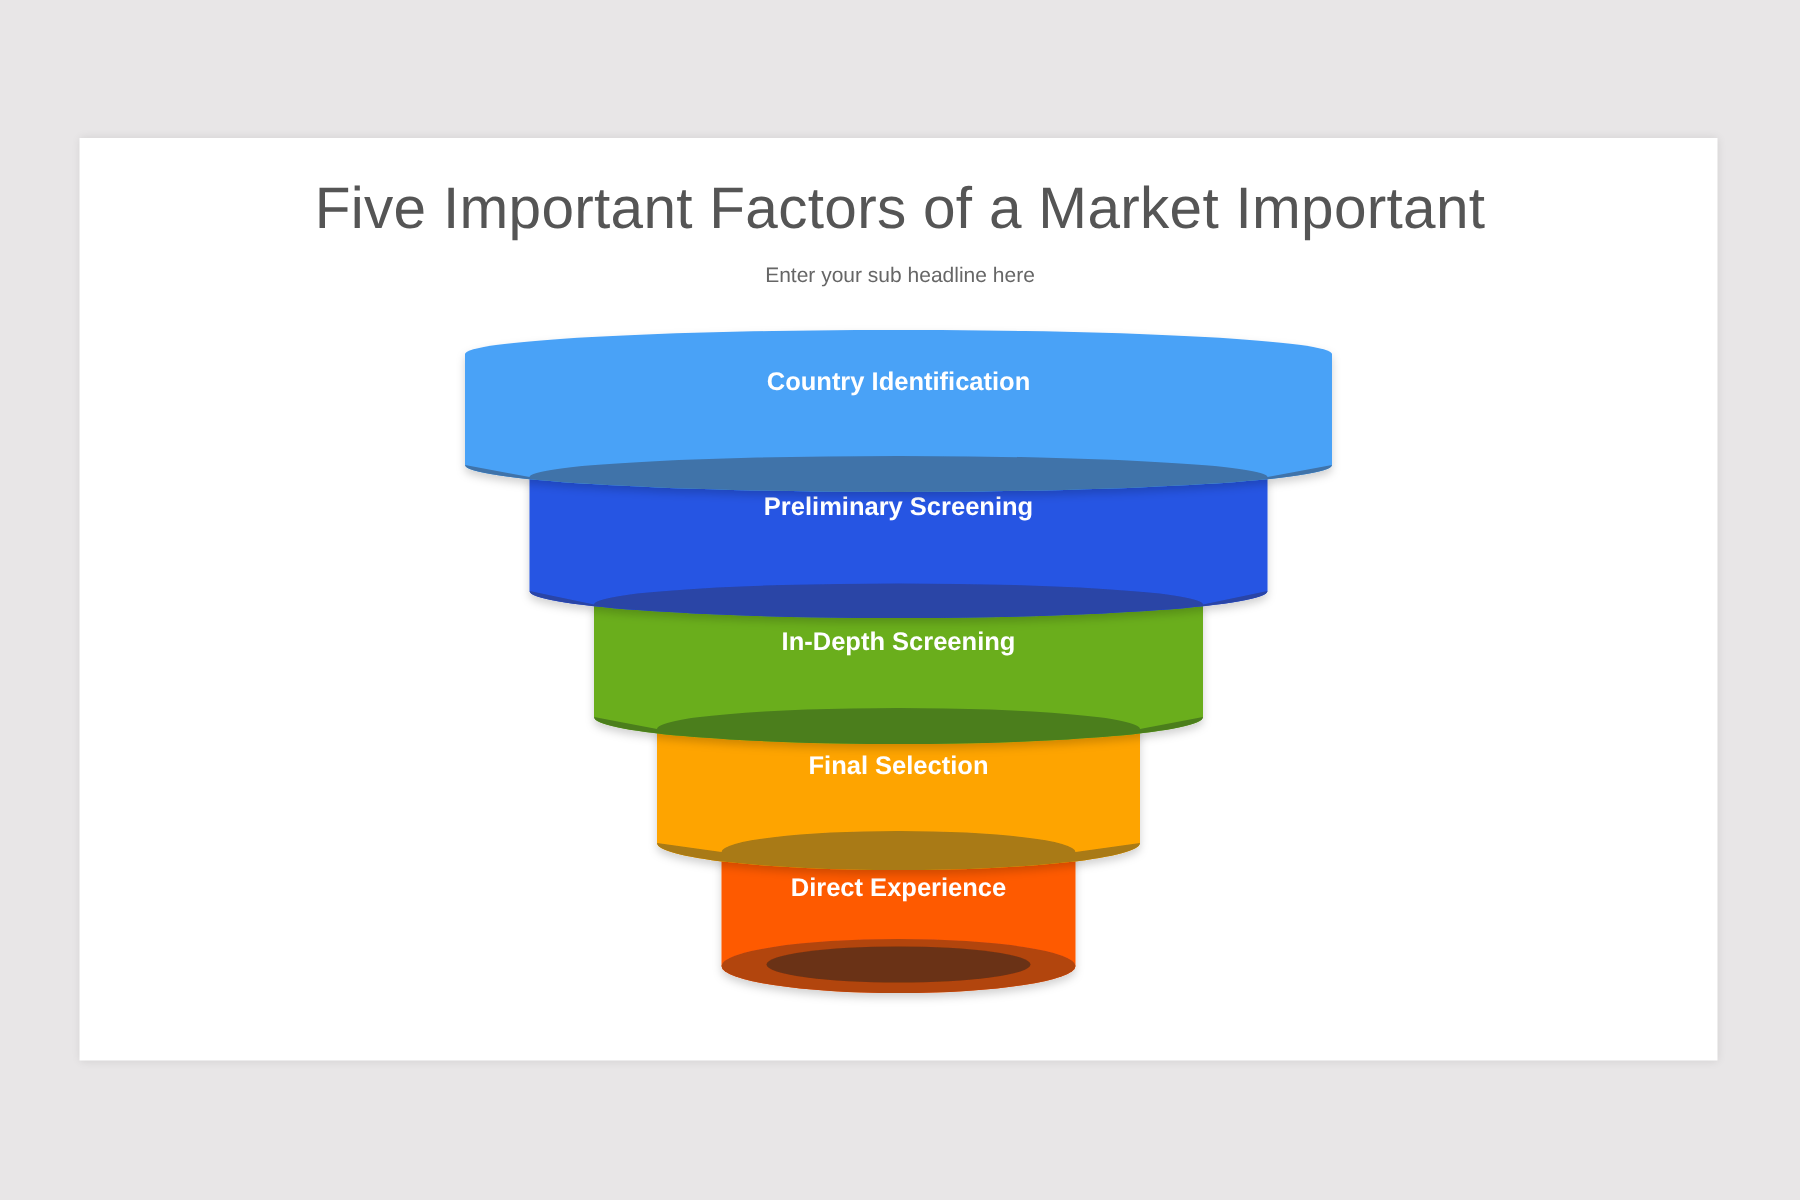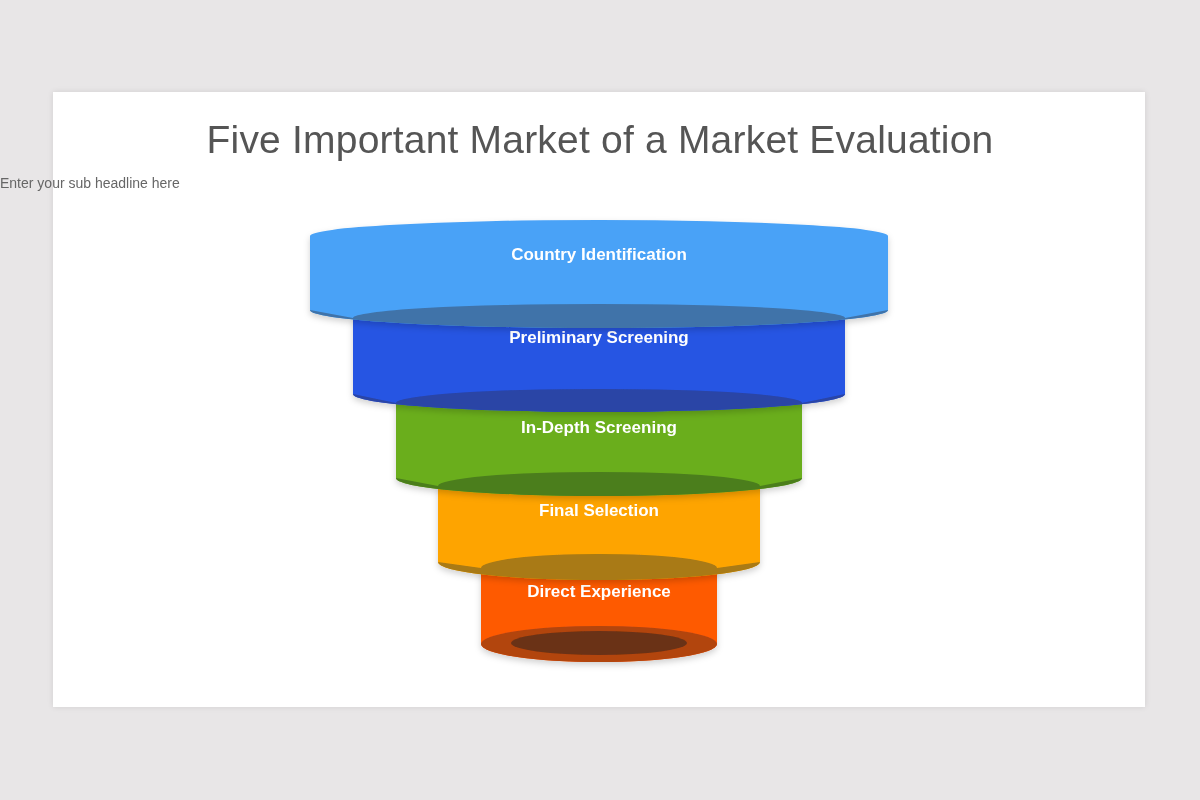--- a/index.html
+++ b/index.html
@@ -23,41 +23,41 @@
       text-align: center;
       font-size: 39px;
       color: #555555;
       font-weight: normal;
       margin: 0;
       letter-spacing: 0.2px;
     }
     .subtitle {
       position: absolute;
       left: 0; right: 0; top: 175px;
-      text-align: left;
+      text-align: center;
       font-size: 14px;
       color: #666666;
     }
     svg.funnel {
       position: absolute;
       left: 0; top: 0;
     }
     .lbl {
       font-family: "Liberation Sans", "DejaVu Sans", sans-serif;
       font-weight: bold;
       font-size: 17px;
       fill: #ffffff;
     }
   </style>
 </head>
 <body>
 
 <div class="slide"></div>
 
-<h1 class="title">Five Important Market of a Market Evaluation</h1>
+<h1 class="title">Five Important Factors of a Market Important</h1>
 <div class="subtitle">Enter your sub headline here</div>
 
 <svg class="funnel" width="1200" height="800" viewBox="0 0 1200 800">
   <defs>
     <filter id="sh" x="-10%" y="-10%" width="120%" height="140%">
       <feDropShadow dx="0" dy="3" stdDeviation="3" flood-color="#000" flood-opacity="0.18"></feDropShadow>
     </filter>
   </defs>
 
   <g filter="url(#sh)">

